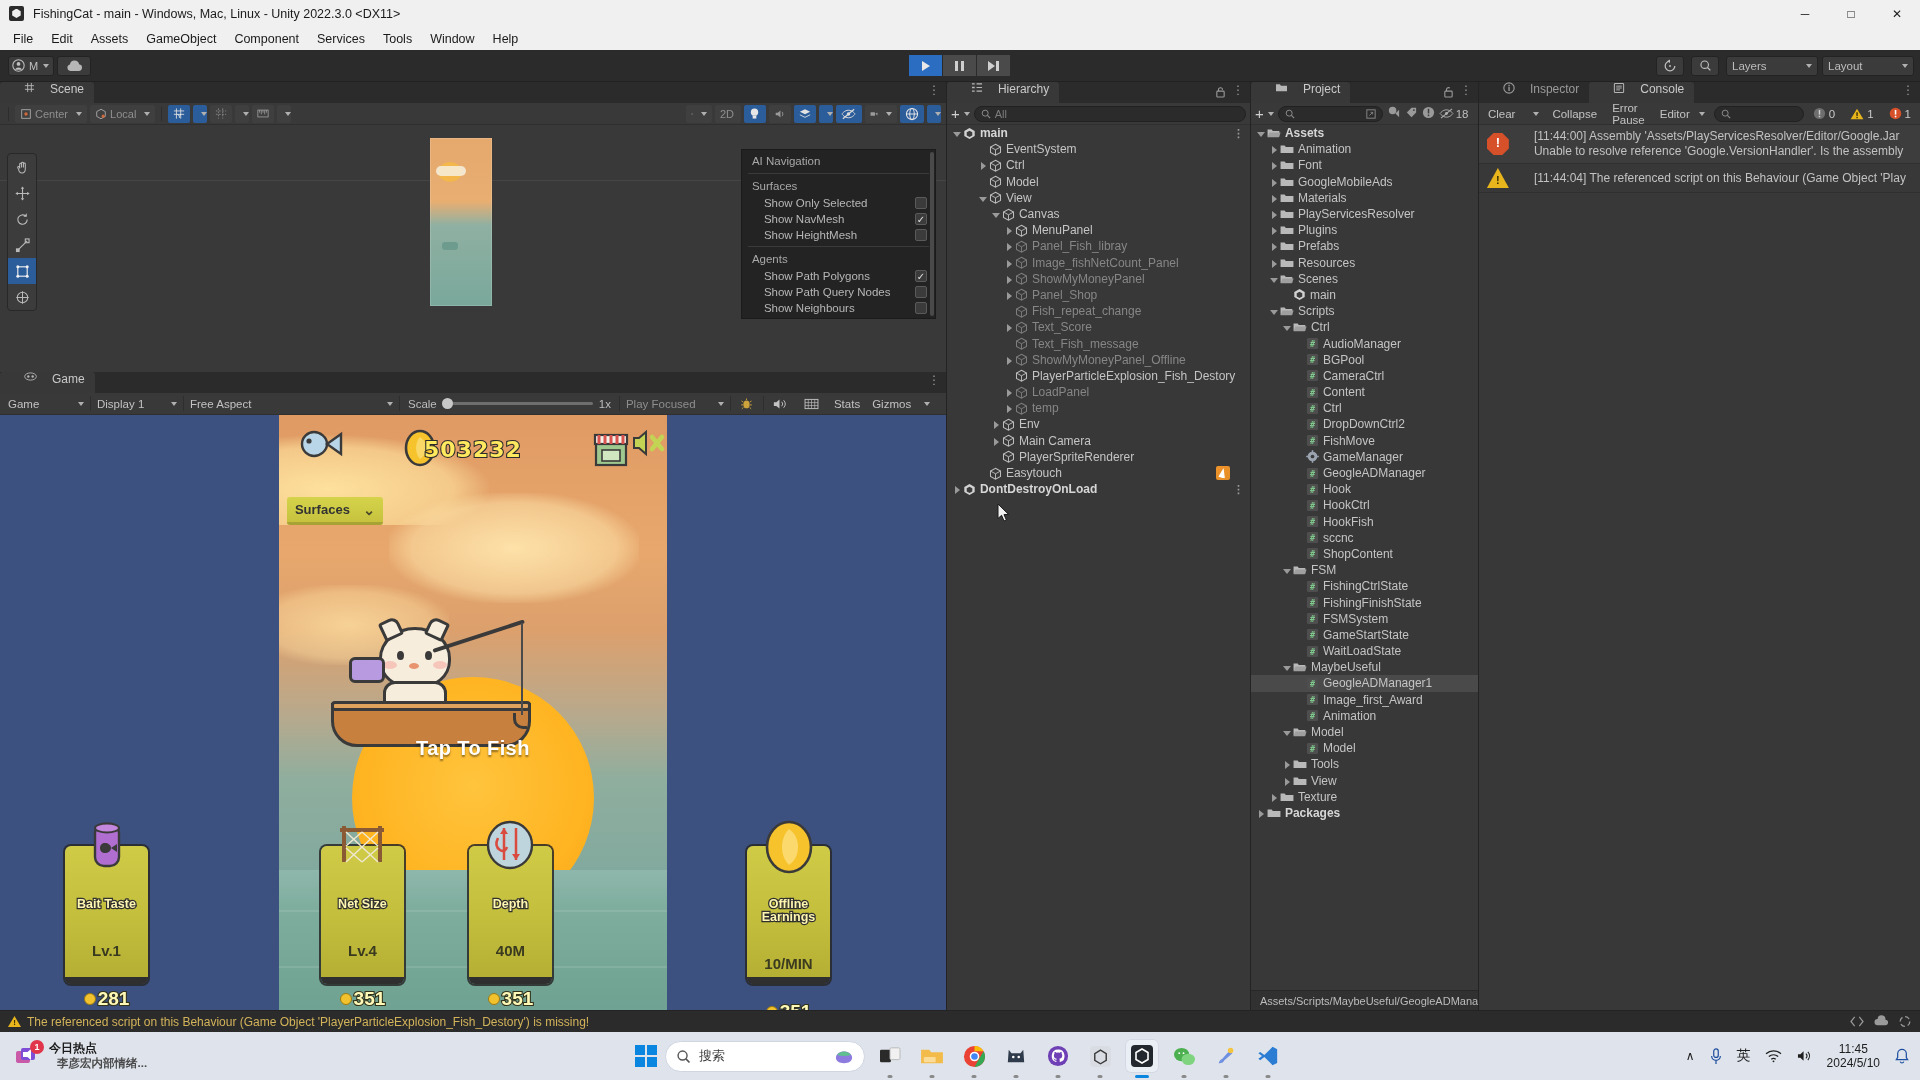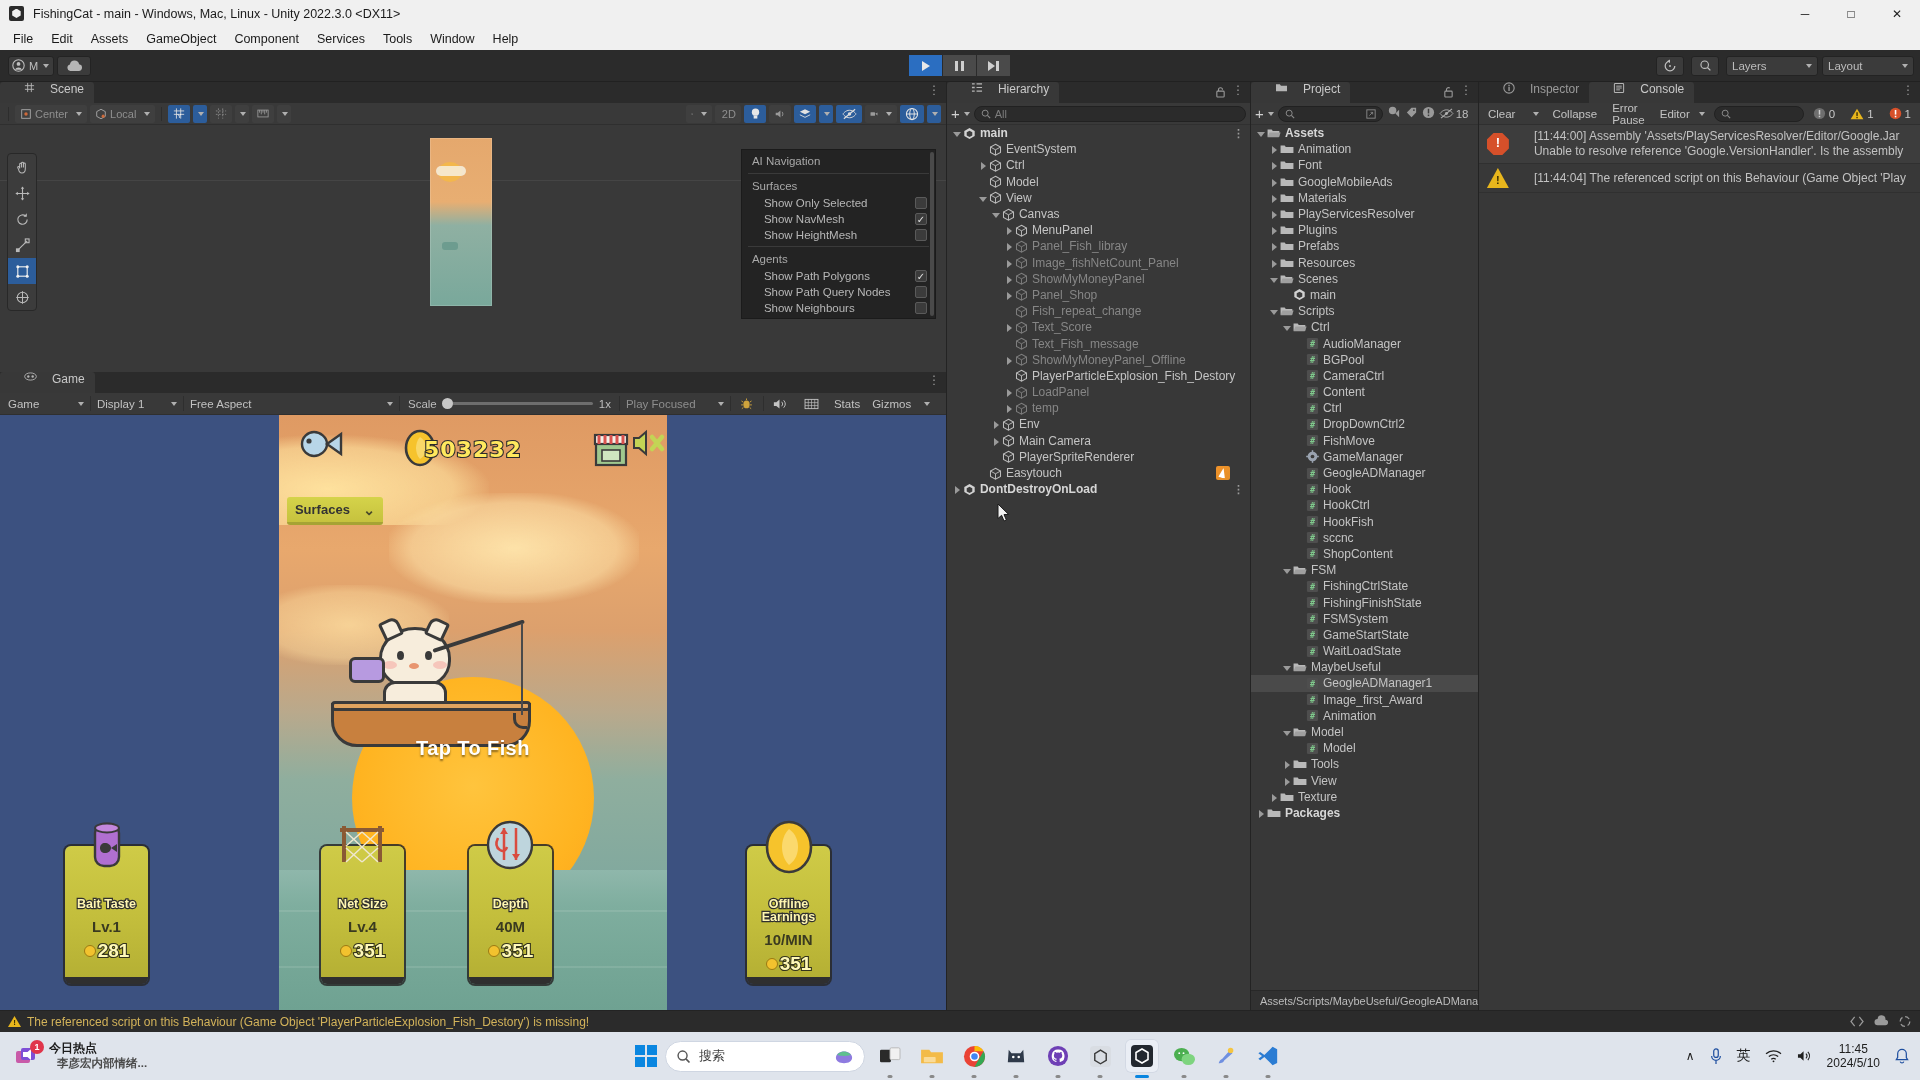--- a/index.html
+++ b/index.html
@@ -96,21 +96,21 @@
   }
   
   #left-col{ width:950px; display:flex; flex-direction:column; border-right:1px solid #232323;}
   #scene-panel{ height:290px; position:relative; }
   #scene-toolbar{
     height:22px;background:#393939;display:flex;align-items:center;gap:3px;padding:0 5px;
     border-bottom:1px solid #2f2f2f; flex-shrink:0; position:relative;
   }
   .sc-btn{
     height:18px;background:#4a4a4a;border-radius:2px;display:flex;align-items:center;
-    padding:0 5px;gap:3px;color:#c8c8c8;font-size:11px;justify-content:flex-end;
+    padding:0 5px;gap:3px;color:#c8c8c8;font-size:11px;
   }
   .sc-btn.on{ background:#2c5d9b;}
   .sc-btn.off{ background:#3f3f3f;color:#8f8f8f;}
   .sc-div{ width:1px;height:14px;background:#2d2d2d;margin:0 3px;}
   #scene-tools{
     position:absolute;left:7px;top:28px;width:30px;background:#3c3c3c;border:1px solid #282828;
     border-radius:4px;display:flex;flex-direction:column;z-index:5;
   }
   #scene-tools .stool{ height:26px;display:flex;align-items:center;justify-content:center;color:#b9b9b9;}
   #scene-tools .stool.sel{ background:#2c5d9b; }
@@ -179,21 +179,21 @@
     display:flex;align-items:center;justify-content:space-between;padding:0 8px;
     color:#333;font-weight:bold;font-size:13px;
   }
   
   #cards{ position:absolute; left:0; right:0; bottom:26px; height:162px; }
   .card{
     position:absolute; width:83px; height:138px; bottom:0;
     background:linear-gradient(180deg,#cfcb47 0%,#c3be3c 55%,#b5b034 100%);
     border-radius:6px; border-bottom:7px solid #2f2f2f;
     box-shadow:0 0 0 2px rgba(40,40,40,.85);
-    display:flex;flex-direction:column;align-items:center;
+    display:flex;flex-direction:column;align-items:center;gap:24px;
   }
   .card-title{
     margin-top:52px; font-size:12.5px;font-weight:bold;color:#fff6b0;
     -webkit-text-stroke:2.4px #2f2f2f; paint-order: stroke fill;
     text-align:center;line-height:13px;
   }
   .card-val{ margin-top:7px;font-size:15px;font-weight:bold;color:#3a3a20;}
   .card-price{
     margin-top:5px;display:flex;align-items:center;gap:2px;
     font-size:19px;font-weight:bold;color:#fff9b8;

